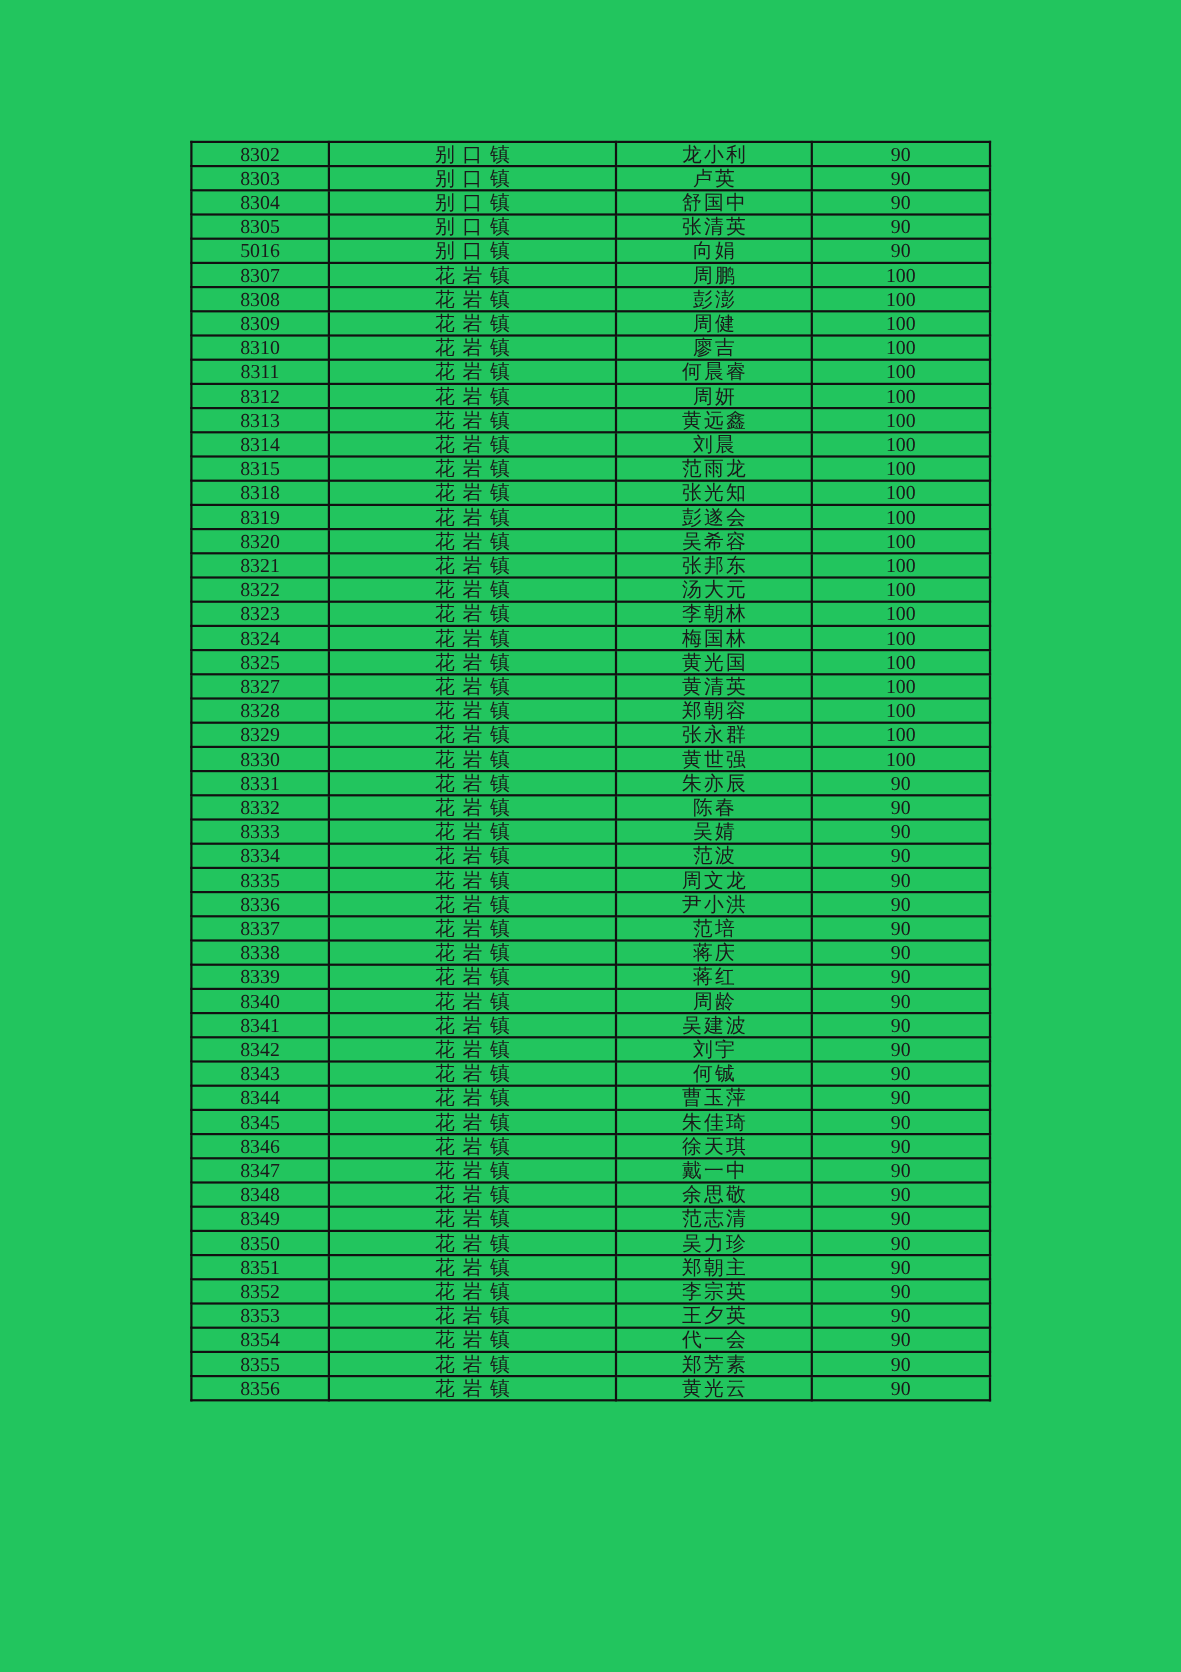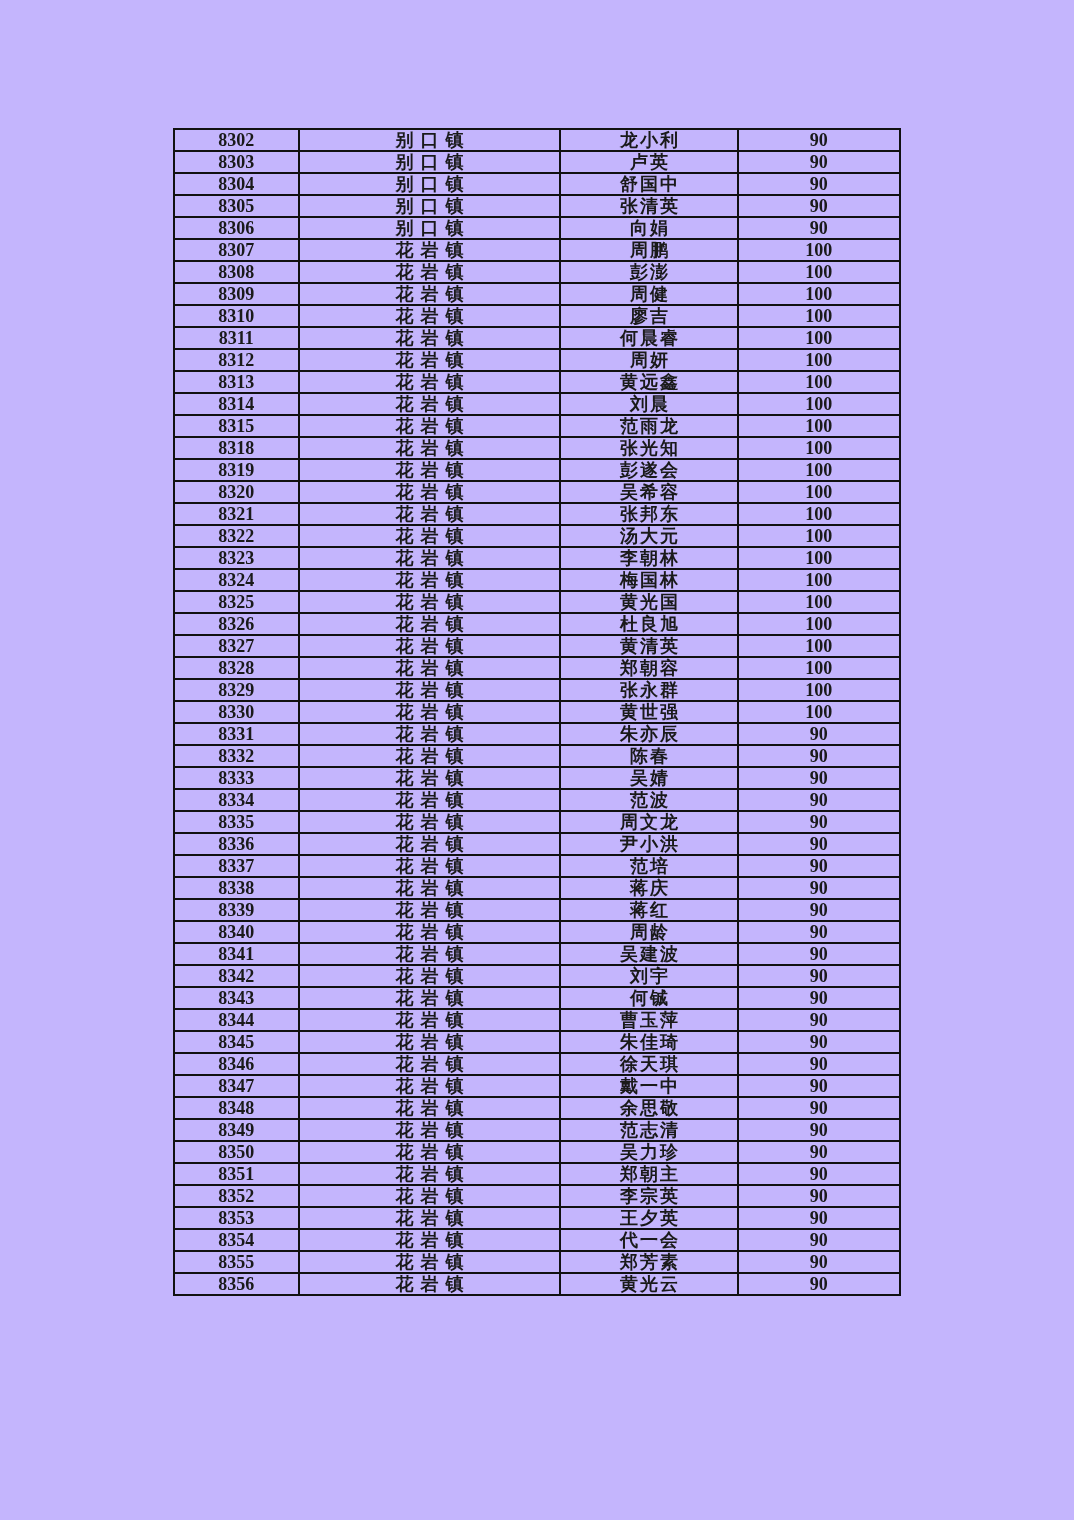--- a/index.html
+++ b/index.html
@@ -5,23 +5,22 @@
   * { margin: 0; padding: 0; box-sizing: border-box; }
   html, body {
     width: 1074px;
     background: #ffffff;
     font-family: "Liberation Serif", "DejaVu Serif", serif;
   }
   .page {
     position: relative;
     width: 1074px;
     height: 1520px;
-    background: #c4b5fd;
+    background: #22c55e;
     overflow: hidden;
-    font-weight: bold;
   }
   table.score-table {
     position: absolute;
     left: 173px;
     top: 128px;
     width: 728px;
     border-collapse: collapse;
     table-layout: fixed;
   }
   table.score-table td {
@@ -65,21 +64,21 @@
           <td class="c2">舒国中</td>
           <td class="c3">90</td>
         </tr>
         <tr>
           <td class="c0">8305</td>
           <td class="c1">别口镇</td>
           <td class="c2">张清英</td>
           <td class="c3">90</td>
         </tr>
         <tr>
-          <td class="c0">8306</td>
+          <td class="c0">5016</td>
           <td class="c1">别口镇</td>
           <td class="c2">向娟</td>
           <td class="c3">90</td>
         </tr>
         <tr>
           <td class="c0">8307</td>
           <td class="c1">花岩镇</td>
           <td class="c2">周鹏</td>
           <td class="c3">100</td>
         </tr>
@@ -170,26 +169,20 @@
         <tr>
           <td class="c0">8324</td>
           <td class="c1">花岩镇</td>
           <td class="c2">梅国林</td>
           <td class="c3">100</td>
         </tr>
         <tr>
           <td class="c0">8325</td>
           <td class="c1">花岩镇</td>
           <td class="c2">黄光国</td>
-          <td class="c3">100</td>
-        </tr>
-        <tr>
-          <td class="c0">8326</td>
-          <td class="c1">花岩镇</td>
-          <td class="c2">杜良旭</td>
           <td class="c3">100</td>
         </tr>
         <tr>
           <td class="c0">8327</td>
           <td class="c1">花岩镇</td>
           <td class="c2">黄清英</td>
           <td class="c3">100</td>
         </tr>
         <tr>
           <td class="c0">8328</td>

